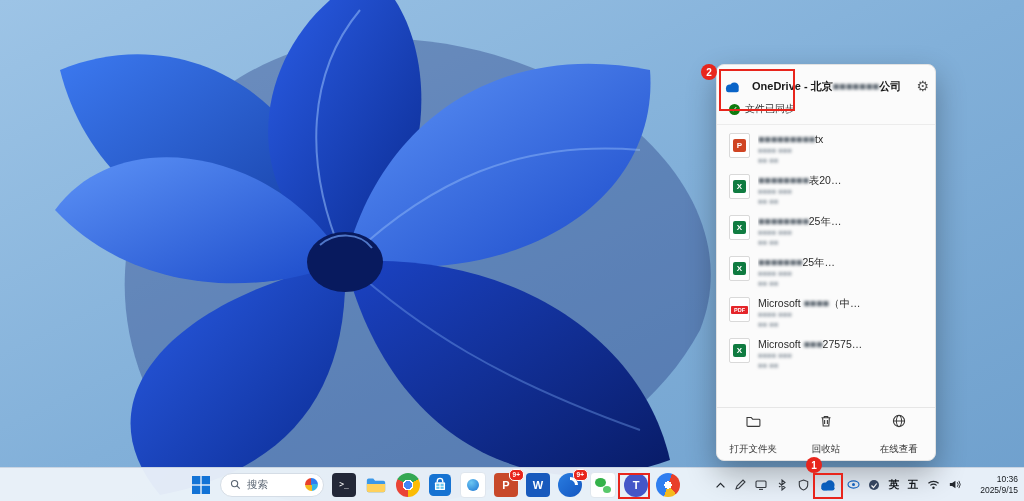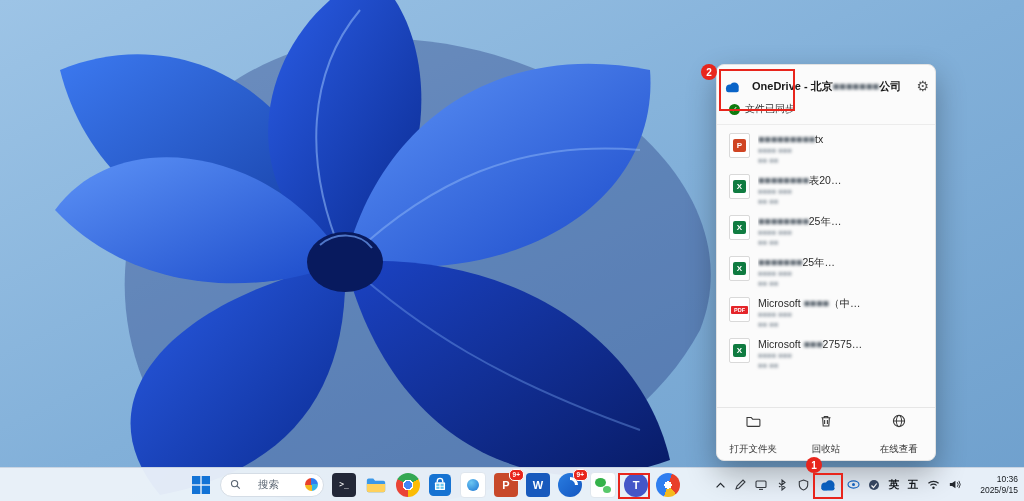--- a/index.html
+++ b/index.html
@@ -39,21 +39,21 @@
 
   
   .taskbar{position:absolute;left:0;right:0;bottom:0;height:33px;background:rgba(237,243,250,.95);
     border-top:1px solid rgba(198,210,224,.9);z-index:5;}
   .tb-center{position:absolute;left:190px;top:0;height:100%;display:flex;align-items:center;gap:8px;}
   .tb-tray{position:absolute;right:2px;top:0;height:100%;display:flex;align-items:center;gap:7px;padding-right:4px;}
   .app{width:24px;height:24px;border-radius:4px;display:flex;align-items:center;justify-content:center;
     position:relative;flex:none;}
   .startbtn{width:22px;height:22px;display:flex;align-items:center;justify-content:center;flex:none;}
   .searchpill{width:104px;height:24px;background:#fff;border:1px solid #d5dde6;border-radius:12px;
-    display:flex;align-items:center;gap:17px;padding:0 5px 0 9px;color:#5a6572;font-size:10.5px;
+    display:flex;align-items:center;gap:6px;padding:0 5px 0 9px;color:#5a6572;font-size:10.5px;
     box-sizing:border-box;flex:none;}
   .sh-circle{width:13px;height:13px;border-radius:50%;margin-left:auto;flex:none;
     background:conic-gradient(#2f7ef0 0 25%,#35b5e5 25% 50%,#f5b91d 50% 75%,#e8402a 75%);}
   .badge9{position:absolute;top:-4px;right:-6px;background:#e8251c;color:#fff;font-size:6.5px;
     font-weight:700;padding:0 3px;height:10px;line-height:10px;border-radius:5px;border:1px solid #fff;}
   .a-term{background:#232838;color:#fff;font-size:8px;font-family:"DejaVu Sans Mono",monospace;}
   .a-chrome{border-radius:50%;
     background:radial-gradient(closest-side,#4286f5 0 32%,#fff 32% 43%,rgba(0,0,0,0) 43%),
     conic-gradient(from -60deg,#34a853 0 120deg,#fbbc05 120deg 240deg,#ea4335 240deg 360deg);}
   .a-light{background:#fff;border:1px solid #dfe6ee;}

